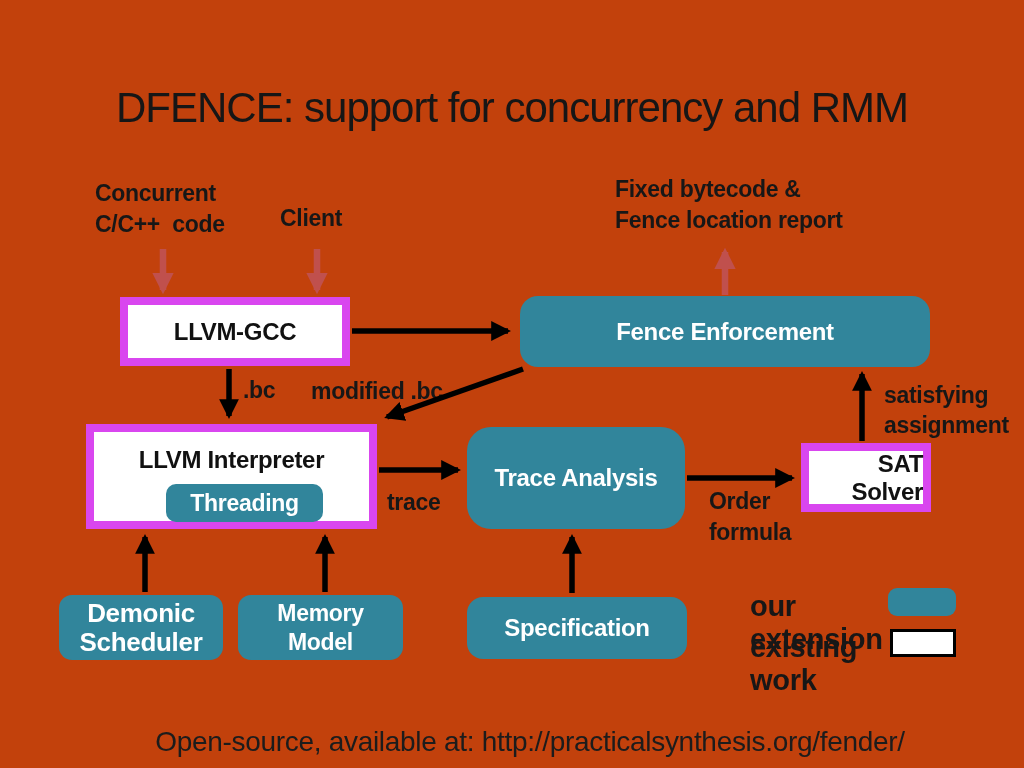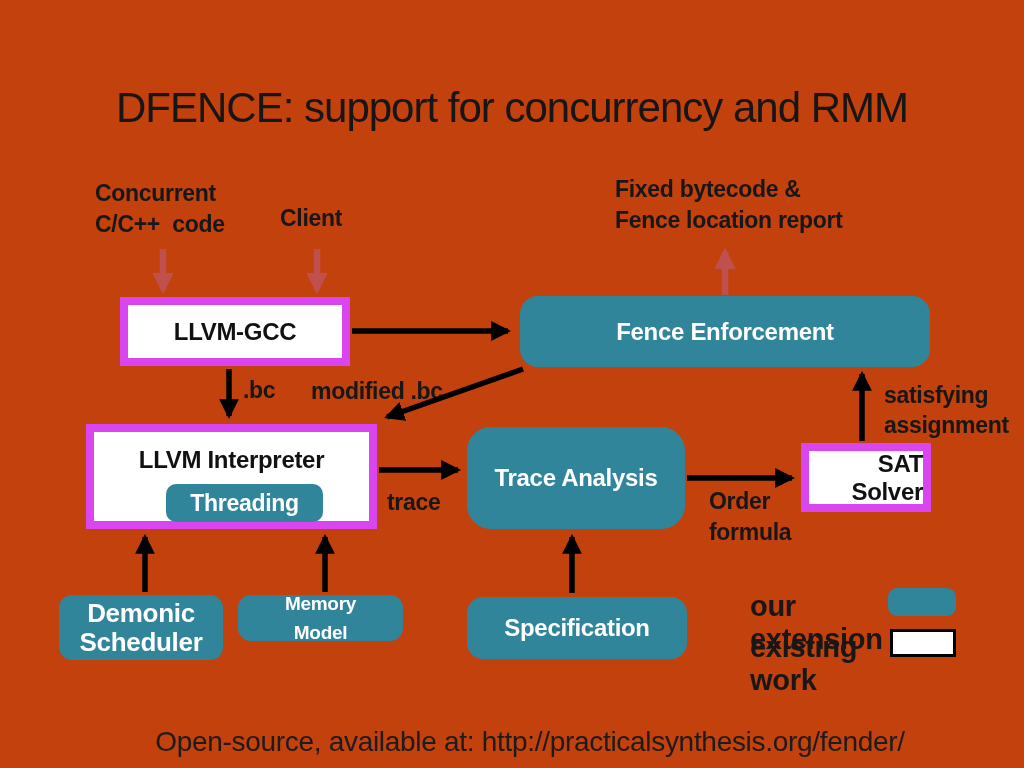--- a/index.html
+++ b/index.html
@@ -138,21 +138,21 @@
 
   <div class="box white" style="left:801px;top:443px;width:130px;height:69px;text-align:right;">
     <span>SAT Solver</span>
   </div>
 
   <div class="box teal" style="left:59px;top:595px;width:164px;height:65px;border-radius:13px;font-size:26px;">
     <span class="multiline">Demonic
 Scheduler</span>
   </div>
 
-  <div class="box teal" style="left:238px;top:595px;width:165px;height:46px;border-radius:13px;font-size:19px;">
+  <div class="box teal" style="left:238px;top:595px;width:165px;height:65px;border-radius:13px;font-size:23px;">
     <span class="multiline">Memory
 Model</span>
   </div>
 
   <div class="box teal" style="left:467px;top:597px;width:220px;height:62px;border-radius:16px;">
     <span>Specification</span>
   </div>
 
   <div class="legend-text" style="left:750px;top:590px;">our extension</div>
   <div class="swatch-teal"></div>

